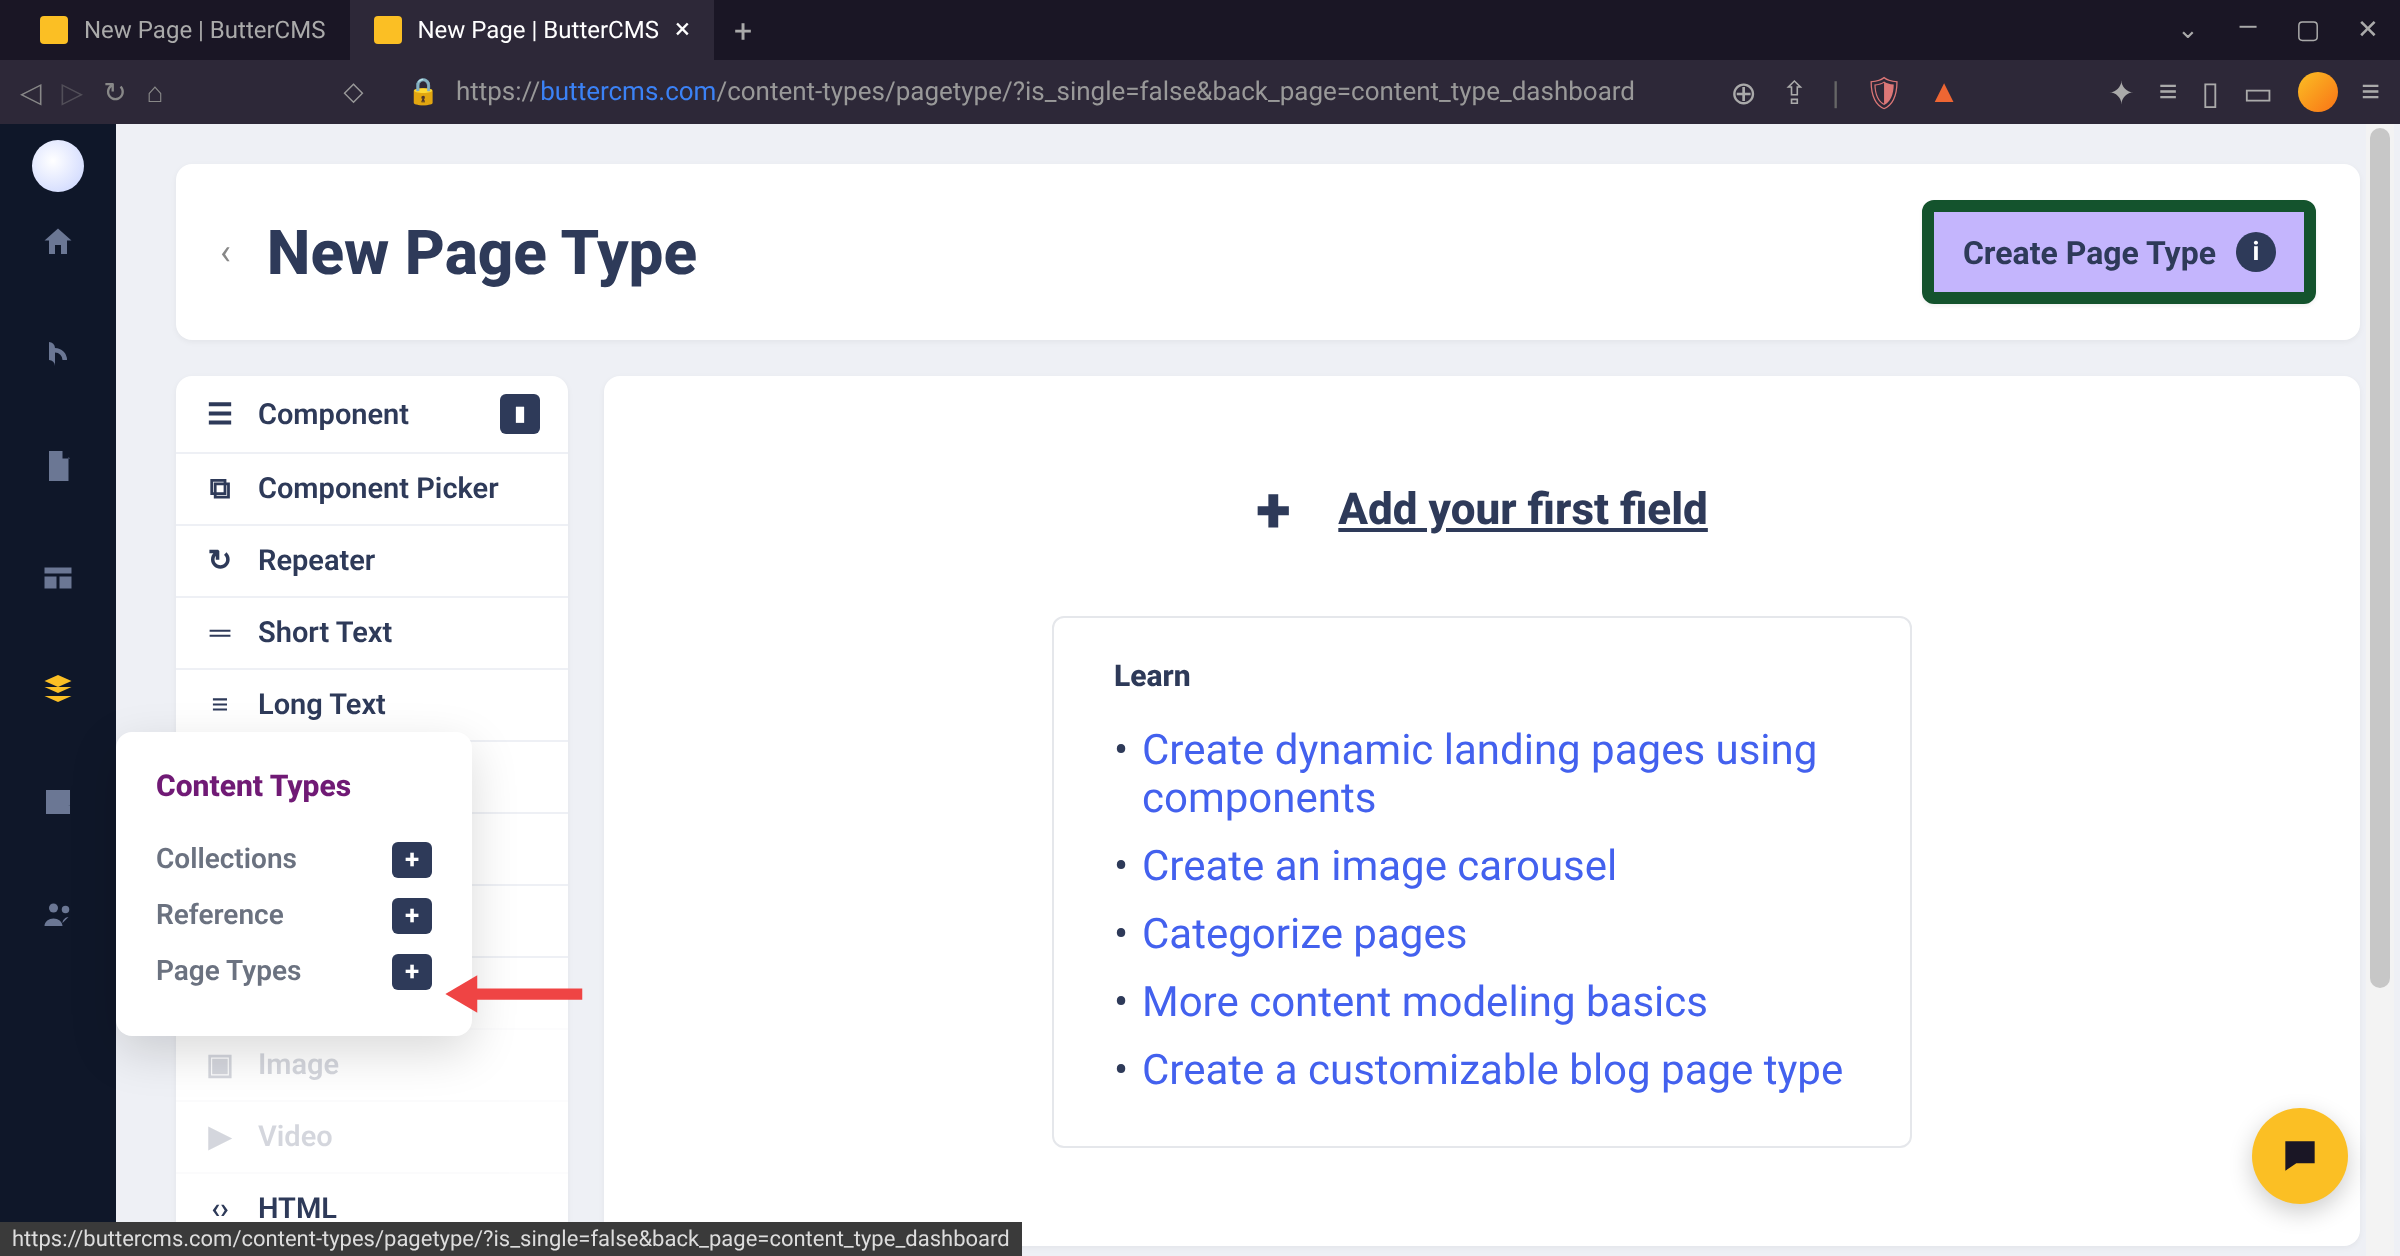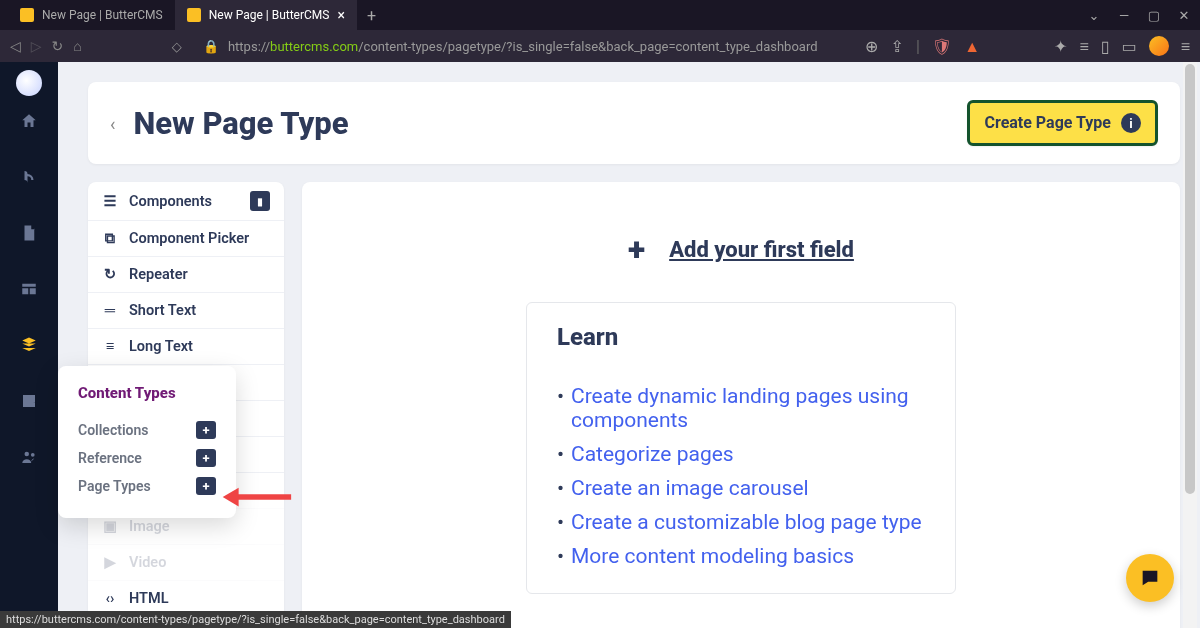--- a/index.html
+++ b/index.html
@@ -9,51 +9,51 @@
 .tab { display: flex; align-items: center; height: 48px; padding: 0 12px; font-size: 12px; color: #aaa; gap: 8px; }
 .tab.active { background: #2d2838; color: #fff; border-radius: 6px 6px 0 0; }
 .tab .favicon { width: 14px; height: 14px; border-radius: 2px; }
 .tab .close { font-size: 14px; cursor: pointer; }
 .window-controls { margin-left: auto; display: flex; gap: 14px; color: #aaa; }
 .window-controls span { width: 16px; text-align: center; cursor: pointer; font-size: 13px; }
 
 .addrbar { display: flex; align-items: center; height: 32px; background: #2d2838; padding: 0 10px; gap: 10px; }
 .addrbar .navbtn { color: #888; font-size: 14px; cursor: pointer; }
 .addrbar .url { flex: 1; display: flex; align-items: center; gap: 8px; color: #999; font-size: 13px; margin-left: 80px; }
-.addrbar .url .domain { color: #84cc16; }
+.addrbar .url .domain { color: #3b82f6; }
 .addrbar .icons { display: flex; gap: 12px; align-items: center; color: #aaa; }
 .addrbar .avatar-circle { width: 20px; height: 20px; border-radius: 50%; background: linear-gradient(135deg, #fbbf24, #f97316); }
 
 .app { position: absolute; top: 62px; left: 0; right: 0; bottom: 0; display: flex; background: #eef0f5; }
 .left-rail { width: 58px; background: #0f1729; display: flex; flex-direction: column; align-items: center; padding-top: 50px; gap: 38px; color: #6b7794; position: relative; }
 .left-rail .logo { width: 26px; height: 26px; border-radius: 50%; background: radial-gradient(circle at 40% 40%, #fff, #c7d2fe); position: absolute; top: 8px; }
 .left-rail svg { width: 18px; height: 18px; cursor: pointer; }
 .left-rail .active { color: #fbbf24; }
 
 .content { flex: 1; padding: 20px 20px 0 30px; position: relative; overflow: hidden; }
 .header-card { background: #fff; border-radius: 8px; padding: 18px 22px; display: flex; align-items: center; gap: 18px; box-shadow: 0 1px 3px rgba(0,0,0,.05); margin-bottom: 18px; }
 .header-card .back { color: #888; font-size: 18px; cursor: pointer; }
 .header-card h1 { font-size: 31px; font-weight: 800; color: #2e3a59; }
-.header-card .create-btn { margin-left: auto; background: #fde047; border: 3px solid #14532d; border-radius: 6px; padding: 10px 14px; font-size: 16px; font-weight: 700; color: #2e3a59; display: flex; align-items: flex-start; gap: 10px; cursor: pointer; box-shadow: 0 1px 2px rgba(0,0,0,.06); }
+.header-card .create-btn { margin-left: auto; background: #c4b5fd; border: 6px solid #14532d; border-radius: 6px; padding: 10px 14px; font-size: 16px; font-weight: 700; color: #2e3a59; display: flex; align-items: flex-end; gap: 10px; cursor: pointer; box-shadow: 0 1px 2px rgba(0,0,0,.06); }
 .header-card .create-btn .info { background: #2e3a59; color: #fff; width: 20px; height: 20px; border-radius: 50%; font-size: 13px; display: flex; align-items: center; justify-content: center; }
 
 .main-row { display: flex; gap: 18px; }
 .field-list { width: 196px; background: #fff; border-radius: 8px; box-shadow: 0 1px 3px rgba(0,0,0,.05); overflow: hidden; }
 .field-item { display: flex; align-items: center; gap: 11px; padding: 9px 14px; border-bottom: 1px solid #eef0f5; color: #2e3a59; font-size: 14.5px; font-weight: 600; cursor: pointer; }
 .field-item:first-child { justify-content: space-between; }
 .field-item:first-child .left { display: flex; align-items: center; gap: 11px; }
 .field-item .icon { width: 16px; color: #2e3a59; display: flex; justify-content: center; }
 .badge-square { background: #2e3a59; color: #fff; width: 20px; height: 20px; border-radius: 3px; display: flex; align-items: center; justify-content: center; font-size: 10px; }
 
 .canvas { flex: 1; background: #fff; border-radius: 8px; box-shadow: 0 1px 3px rgba(0,0,0,.05); padding: 48px 40px; display: flex; flex-direction: column; align-items: center; }
 .add-field { display: flex; align-items: center; gap: 24px; color: #2e3a59; margin-bottom: 34px; }
 .add-field .plus { font-size: 32px; font-weight: 900; }
 .add-field .text { font-size: 22px; font-weight: 800; text-decoration: underline; }
 .learn-panel { border: 1px solid #e5e7eb; border-radius: 6px; padding: 20px 30px 20px 30px; width: 430px; }
-.learn-panel h3 { font-size: 24px; font-weight: 800; color: #2e3a59; margin-bottom: 28px; }
+.learn-panel h3 { font-size: 15px; font-weight: 800; color: #2e3a59; margin-bottom: 12px; }
 .learn-panel ul { list-style: none; }
 .learn-panel li { position: relative; padding: 5px 0 5px 14px; color: #4361ee; font-size: 21px; cursor: pointer; }
 .learn-panel li::before { content: "•"; position: absolute; left: 0; color: #2e3a59; }
 
 .popover { position: absolute; left: 58px; top: 366px; background: #fff; border-radius: 8px; box-shadow: 0 8px 24px rgba(0,0,0,.15); padding: 18px 20px; width: 178px; z-index: 5; }
 .popover h4 { font-size: 15px; font-weight: 800; color: #701a75; margin-bottom: 14px; }
 .popover .row { display: flex; align-items: center; justify-content: space-between; padding: 5px 0; color: #6b7280; font-size: 14px; font-weight: 600; }
 .popover .plus-btn { background: #2e3a59; color: #fff; width: 20px; height: 18px; border-radius: 3px; display: flex; align-items: center; justify-content: center; font-size: 13px; cursor: pointer; font-weight: bold; }
 
 .arrow { position: absolute; left: 218px; top: 482px; z-index: 6; }
@@ -150,21 +150,21 @@
         <span>Create Page Type</span>
         <span class="info">i</span>
       </div>
     </div>
 
     <div class="main-row">
       <div class="field-list">
         <div class="field-item">
           <div class="left">
               <span class="icon">☰</span>
-              <span>Components</span>
+              <span>Component</span>
             </div>
           <span class="badge-square">▮</span>
         </div>
         <div class="field-item">
             <span class="icon">⧉</span>
             <span>Component Picker</span>
           </div>
         <div class="field-item">
             <span class="icon">↻</span>
             <span>Repeater</span>
@@ -209,24 +209,24 @@
 
       <div class="canvas">
         <div class="add-field">
           <span class="plus">+</span>
           <span class="text">Add your first field</span>
         </div>
         <div class="learn-panel">
           <h3>Learn</h3>
           <ul>
             <li>Create dynamic landing pages using components</li>
+            <li>Create an image carousel</li>
             <li>Categorize pages</li>
-            <li>Create an image carousel</li>
+            <li>More content modeling basics</li>
             <li>Create a customizable blog page type</li>
-            <li>More content modeling basics</li>
           </ul>
         </div>
       </div>
     </div>
   </div>
 </div>
 
 <div class="popover">
   <h4>Content Types</h4>
   <div class="row">

